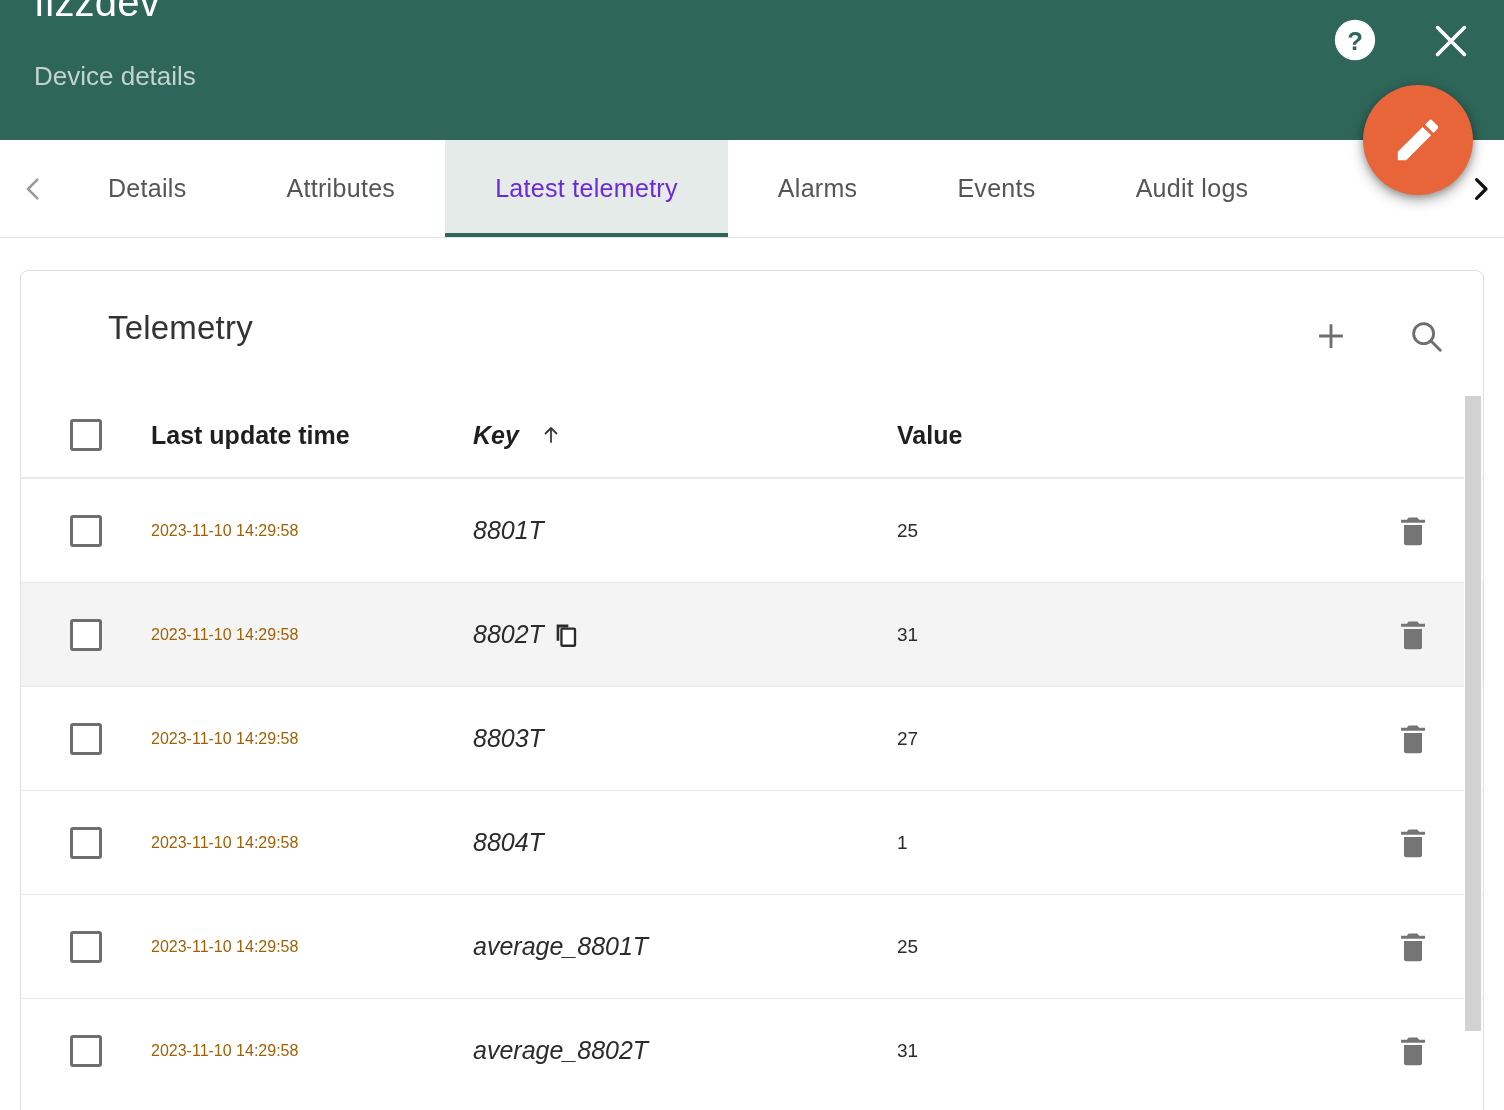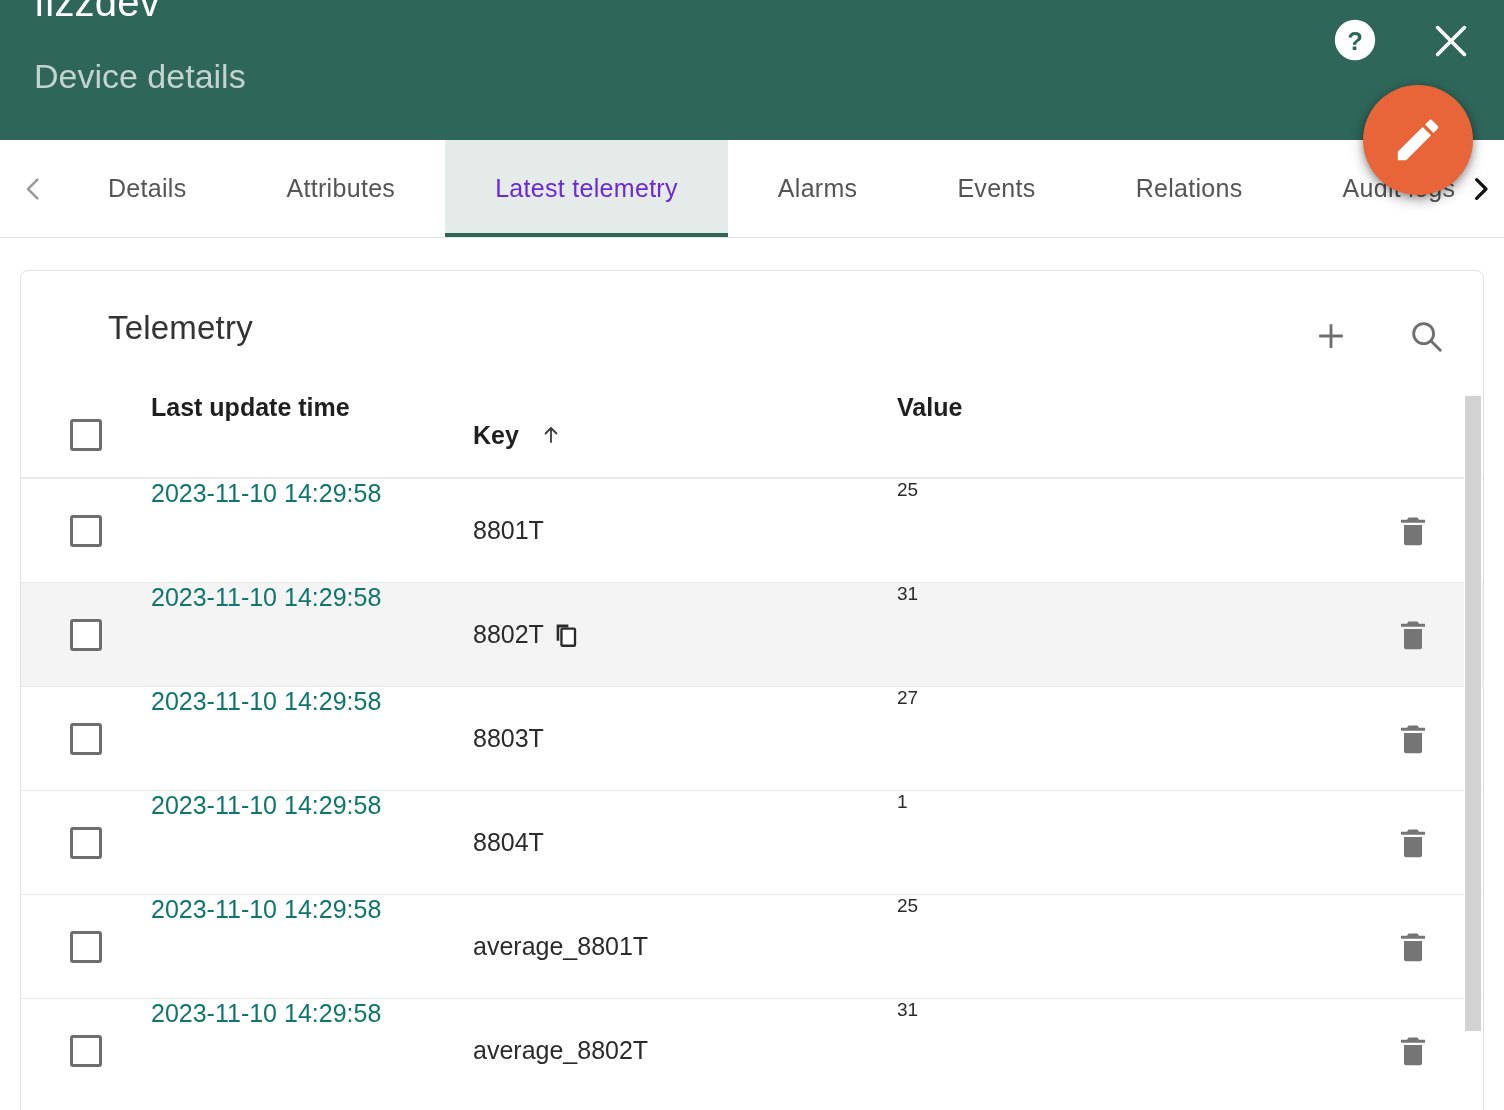--- a/index.html
+++ b/index.html
@@ -37,21 +37,21 @@
     font-weight: 400;
     color: #ffffff;
     letter-spacing: 0.2px;
     line-height: 48px;
     white-space: nowrap;
   }
   .header-subtitle {
     position: absolute;
     left: 34px;
     top: 59px;
-    font-size: 34px;
+    font-size: 26px;
     font-weight: 400;
     color: #c3d4cf;
     line-height: 34px;
     white-space: nowrap;
   }
   .help-btn {
     position: absolute;
     left: 1333px;
     top: 18px;
     width: 44px;
@@ -183,20 +183,21 @@
   .tb-search { left: 1384px; }
 
   
   .table {
     position: relative;
     width: 100%;
   }
   .row {
     position: relative;
     display: flex;
+    align-items: center;
     height: 104px;
     border-top: 1px solid #e8e8e8;
     background: #ffffff;
   }
   .row.header-row {
     height: 84px;
     border-top: none;
   }
   .row.hovered { background: #f4f4f4; }
 
@@ -210,32 +211,33 @@
   .cbox {
     width: 32px;
     height: 32px;
     border: 3px solid #6e6e6e;
     border-radius: 3px;
     background: #ffffff;
     cursor: pointer;
   }
   .cell-time {
     flex: 0 0 322px;
-    font-size: 25px;
-    color: #0f766e;
+    font-size: 16px;
+    color: #a16207;
     white-space: nowrap;
   }
   .cell-key {
     flex: 0 0 424px;
     font-size: 25px;
     color: #2b2b2b;
     display: flex;
     align-items: center;
     gap: 8px;
     white-space: nowrap;
+    font-style: italic;
   }
   .cell-value {
     flex: 1 1 auto;
     font-size: 19px;
     color: #2b2b2b;
     white-space: nowrap;
   }
   .cell-actions {
     flex: 0 0 140px;
     display: flex;
@@ -330,23 +332,20 @@
       <div class="tab active">
         <span>Latest telemetry</span>
       </div>
       <div class="tab">
         <span>Alarms</span>
       </div>
       <div class="tab">
         <span>Events</span>
       </div>
       <div class="tab">
-        <span>Relations</span>
-      </div>
-      <div class="tab">
         <span>Audit logs</span>
       </div>
     </div>
 
     <div class="tab-arrow-right">
       <svg width="30" height="30" viewBox="0 0 24 24">
         <path d="M8.5 4.5 L16 12 L8.5 19.5" stroke="#111111" stroke-width="2.6" fill="none" stroke-linecap="round" stroke-linejoin="round"></path>
       </svg>
     </div>
   </div>

